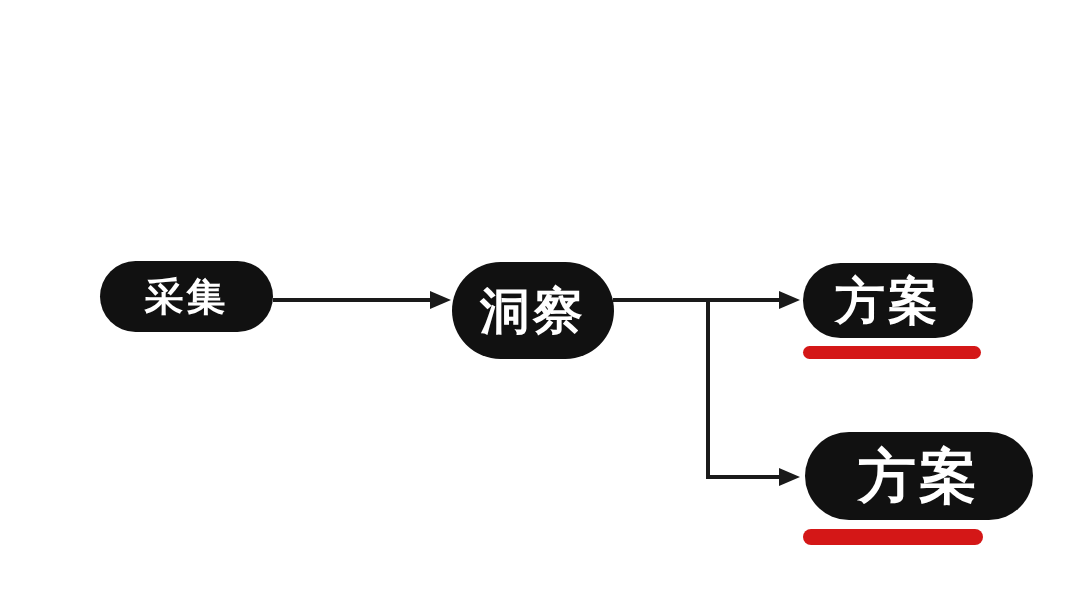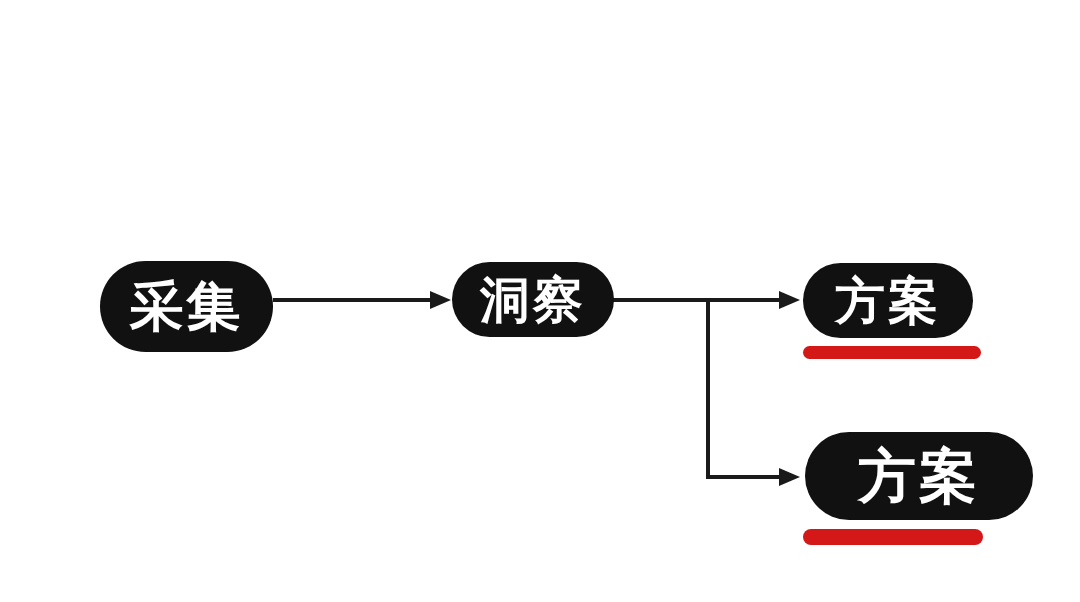--- a/index.html
+++ b/index.html
@@ -55,22 +55,22 @@
     background: var(--node-bg);
     color: var(--node-text);
     border-radius: 999px;
     display: flex;
     align-items: center;
     justify-content: center;
     font-weight: 700;
     letter-spacing: 3px;
     line-height: 1;
   }
-  .n-collect     { left: 100px; top: 261px; width: 173px; height: 91px; font-size: 54px; }
-  .n-insight     { left: 452px; top: 262px; width: 162px; height: 75px; font-size: 50px; }
+  .n-collect     { left: 100px; top: 261px; width: 173px; height: 71px; font-size: 39px; }
+  .n-insight     { left: 452px; top: 262px; width: 162px; height: 97px; font-size: 50px; }
   .n-plan-top    { left: 803px; top: 263px; width: 170px; height: 75px; font-size: 50px; }
   .n-plan-bottom { left: 805px; top: 432px; width: 228px; height: 88px; font-size: 58px; }
   .underline {
     position: absolute;
     background: var(--underline);
     border-radius: 999px;
   }
   .u-top    { left: 803px; top: 346px; width: 178px; height: 13px; }
   .u-bottom { left: 803px; top: 529px; width: 180px; height: 16px; }
 </style>

